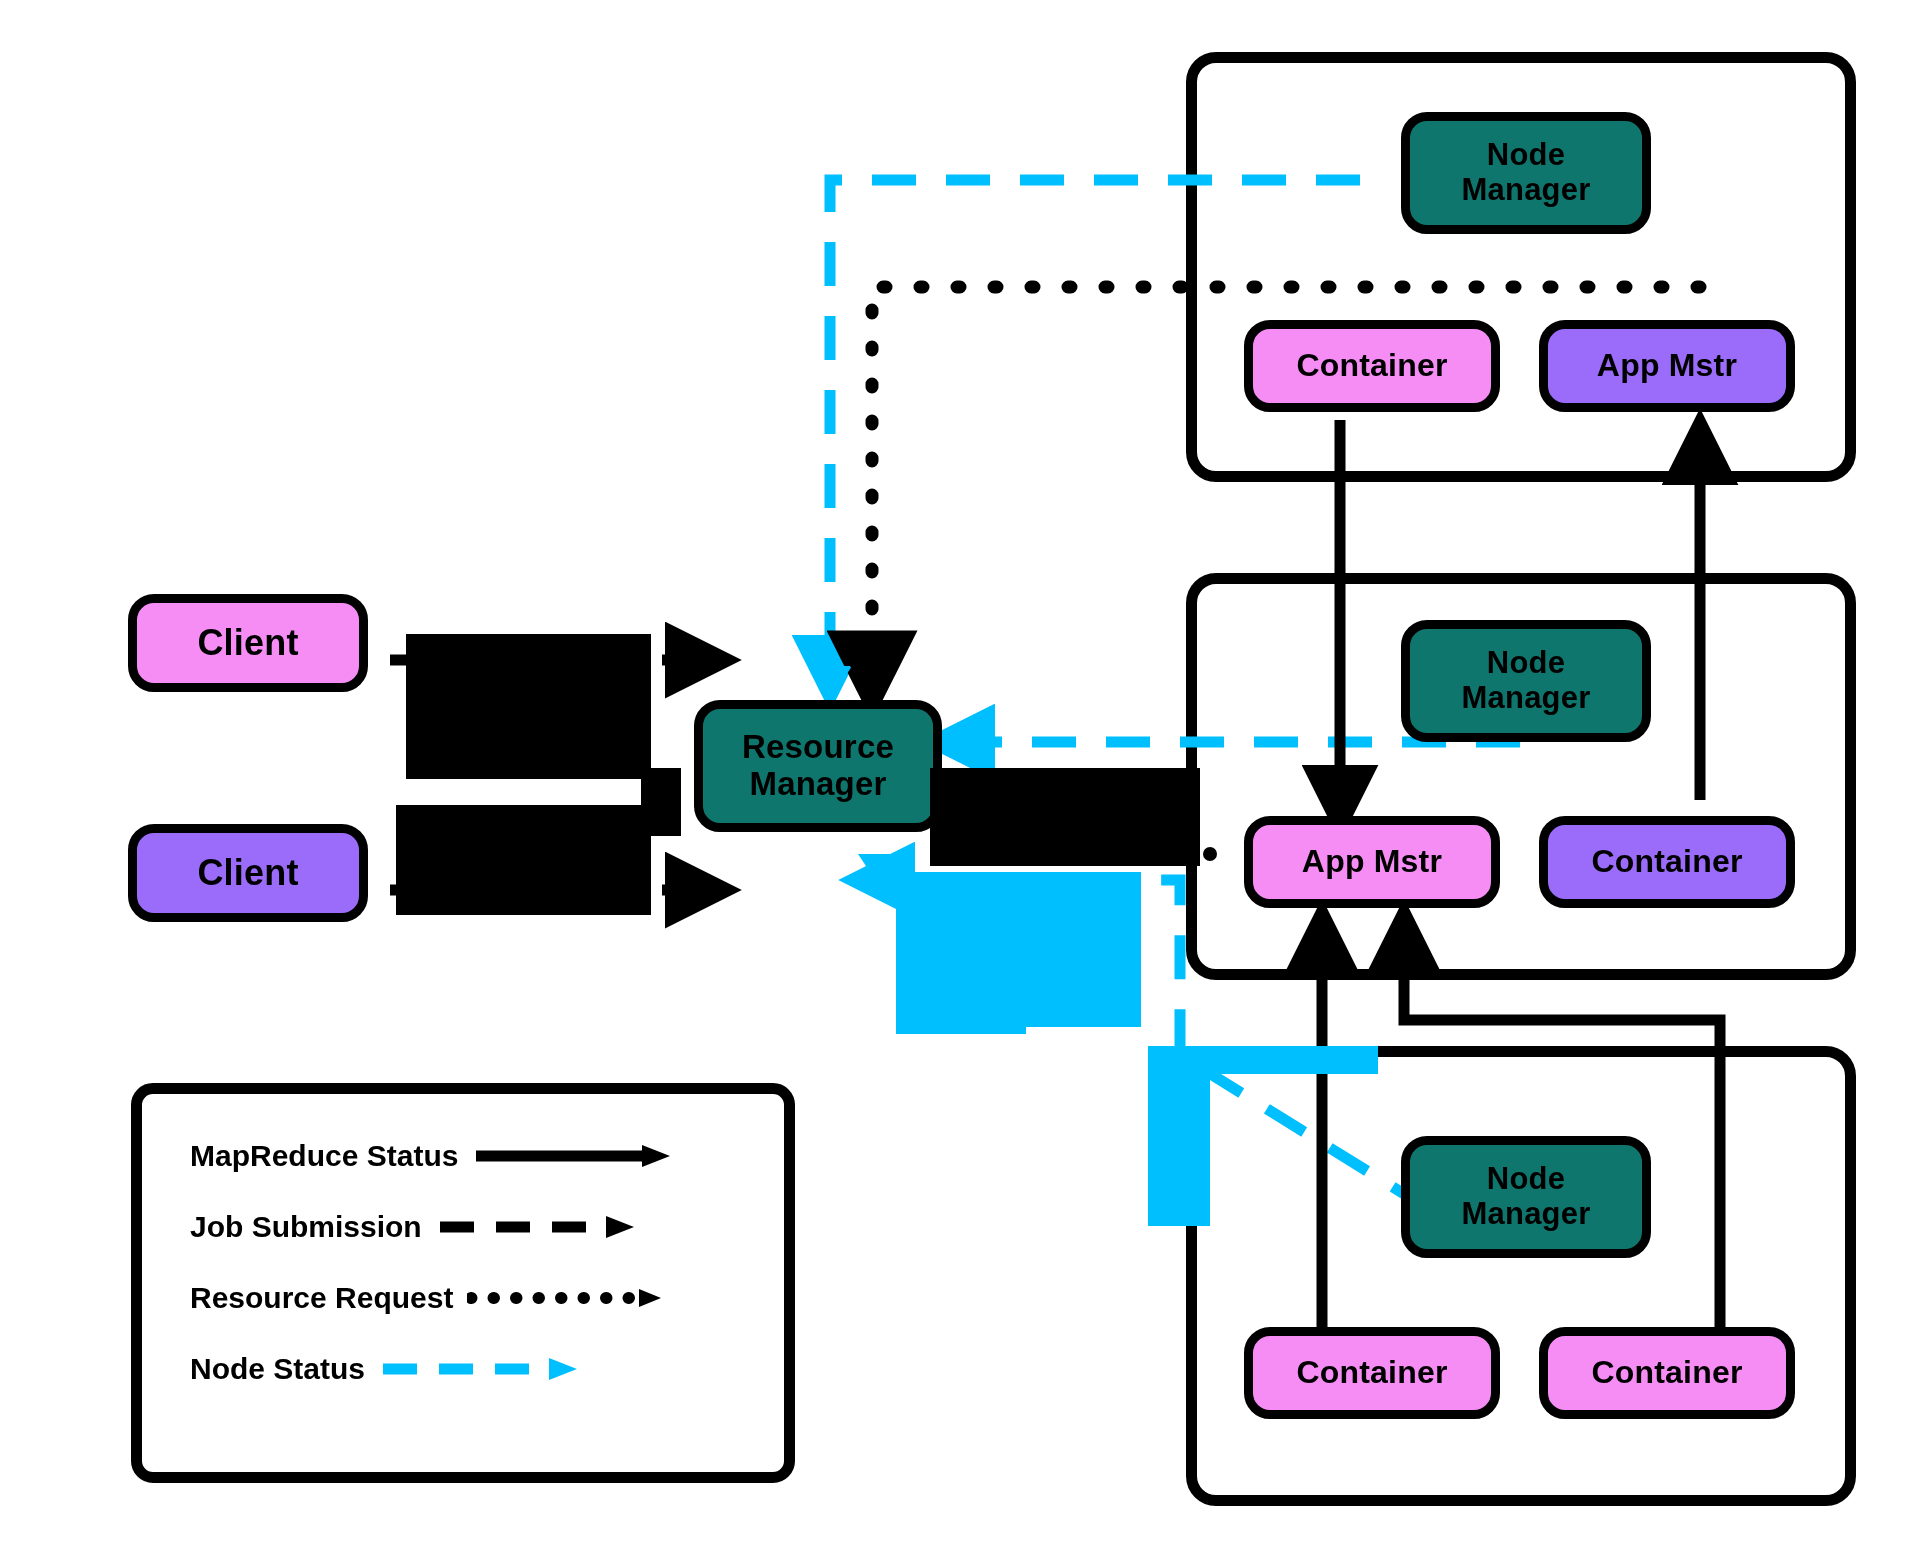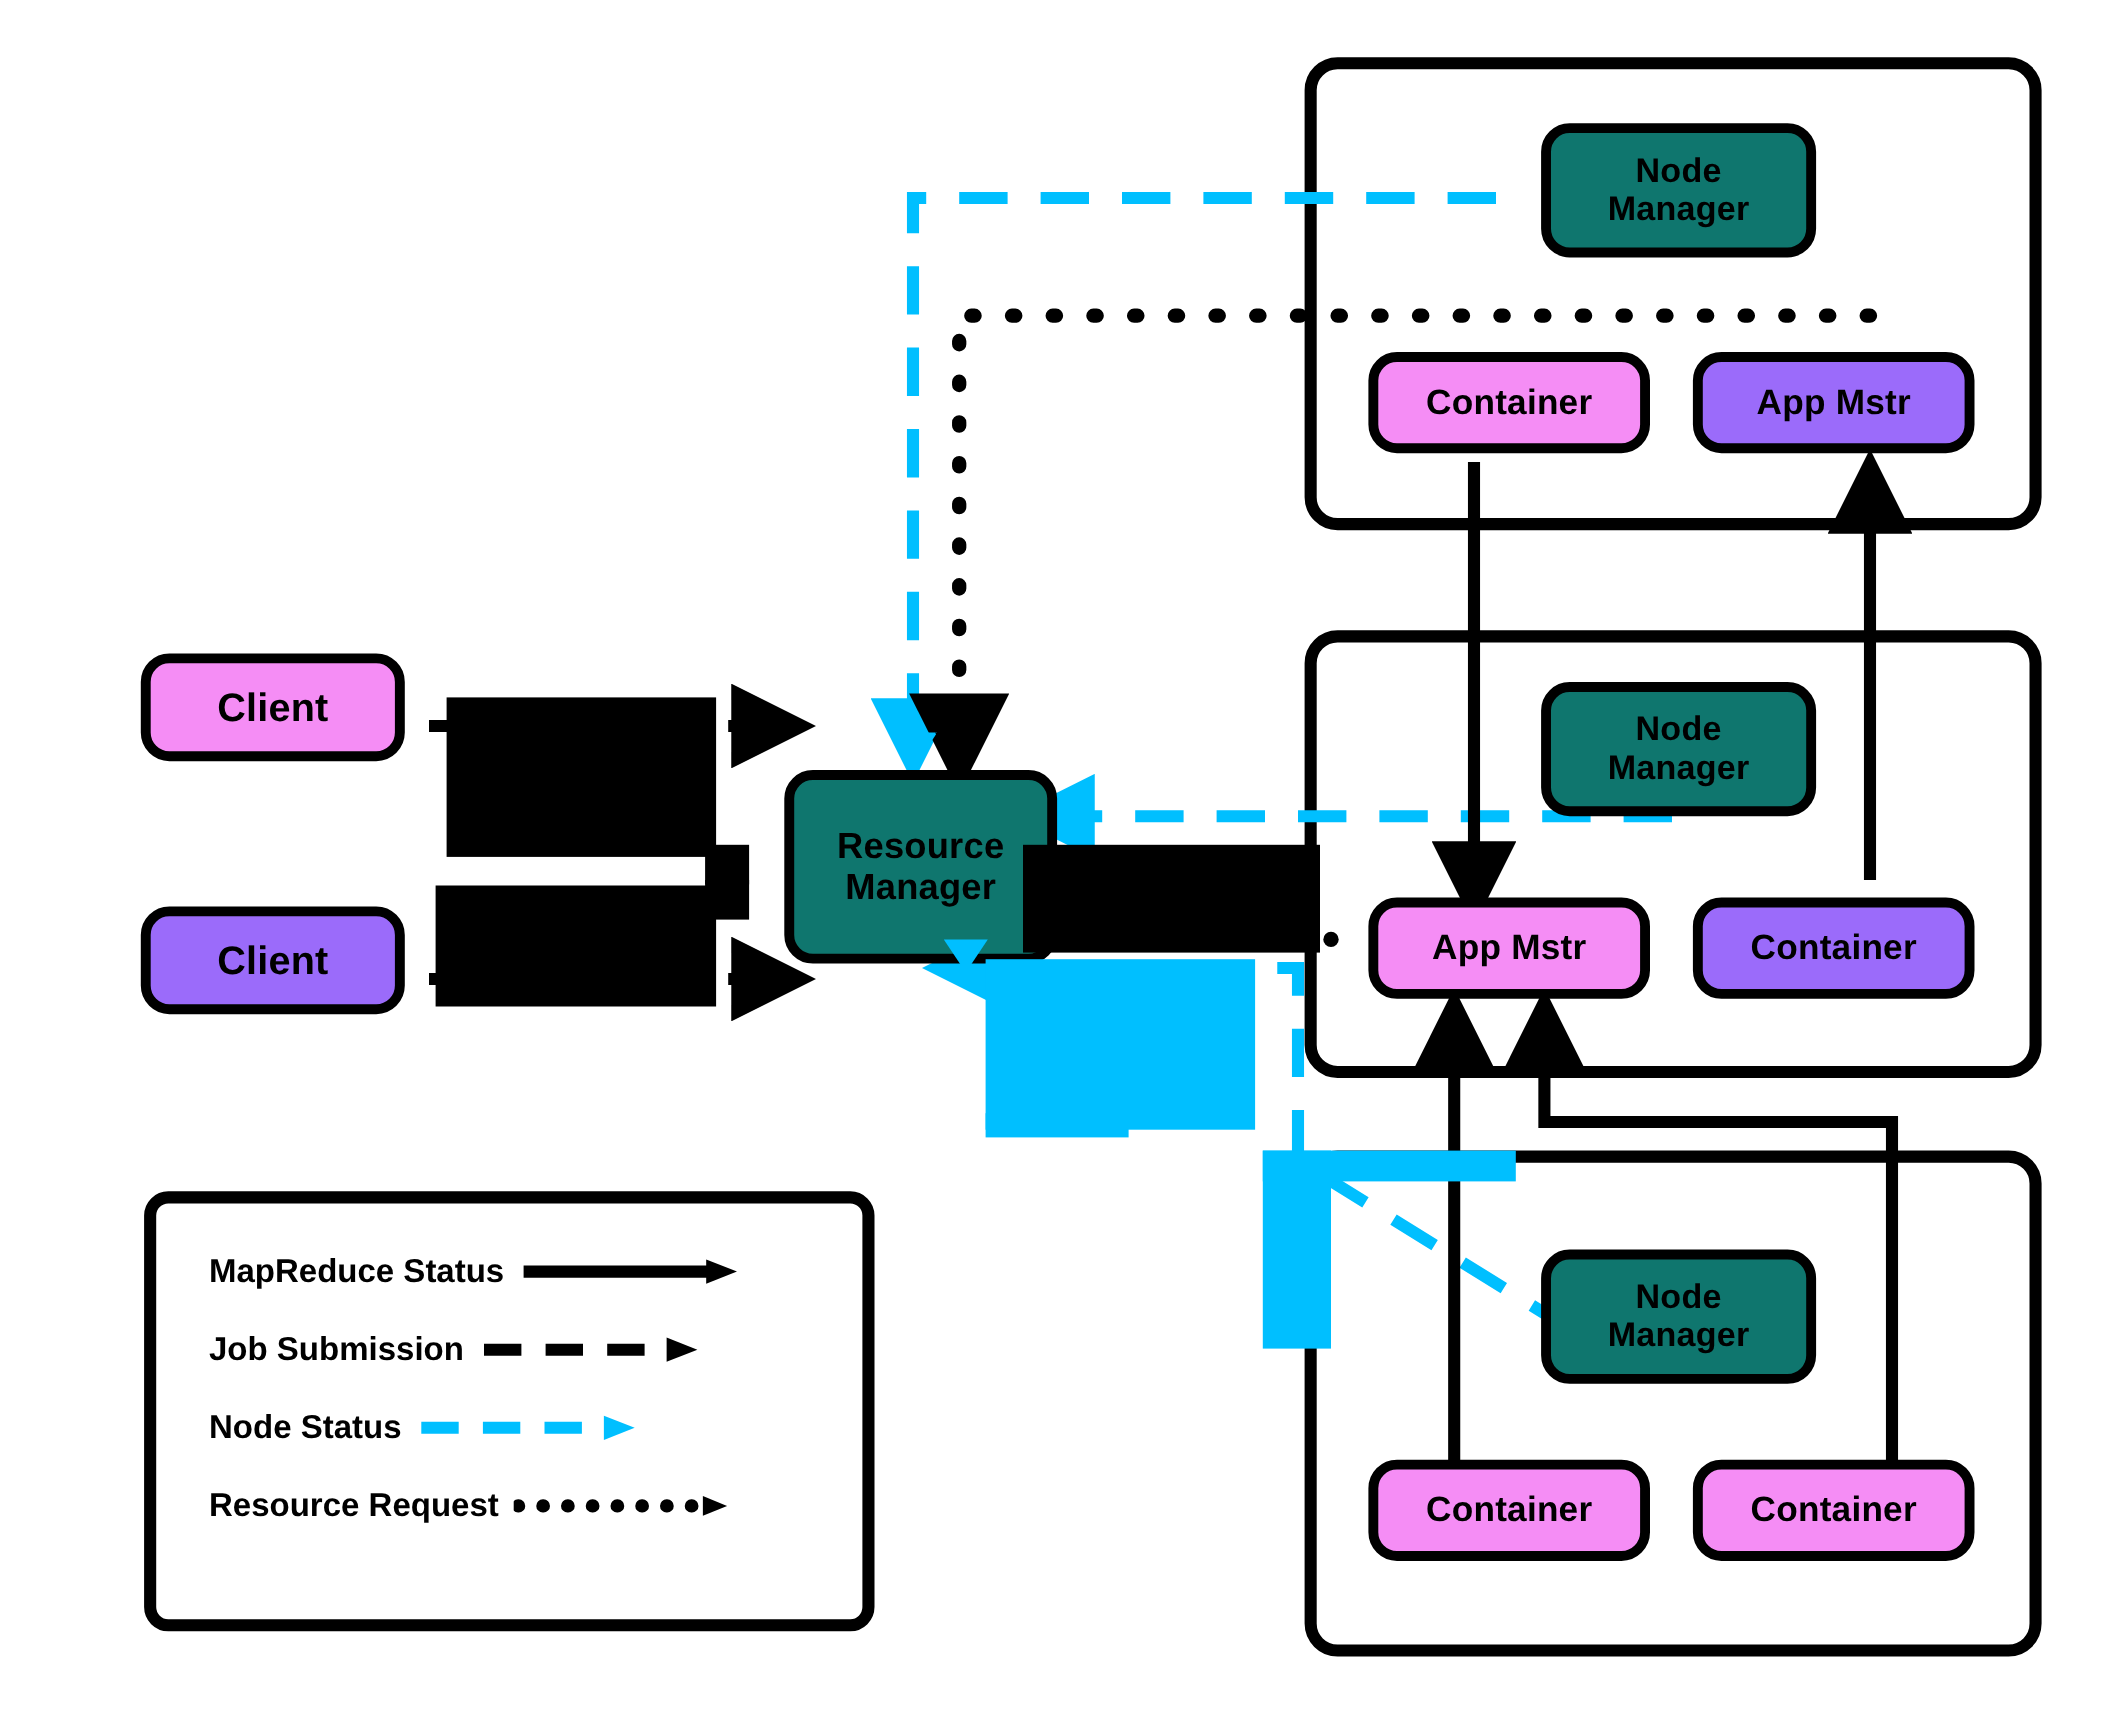--- a/index.html
+++ b/index.html
@@ -104,21 +104,21 @@
   </svg>
 
   <div class="nodebox nb-pink" style="left:128px;top:594px;width:240px;height:98px;font-size:36px;">
     <span>Client</span>
   </div>
 
   <div class="nodebox nb-purple" style="left:128px;top:824px;width:240px;height:98px;font-size:36px;">
     <span>Client</span>
   </div>
 
-  <div class="nodebox nb-cyan" style="left:713px;top:700px;width:248px;height:176px;font-size:33px;flex-direction:column;">
+  <div class="nodebox nb-cyan" style="left:694px;top:700px;width:248px;height:132px;font-size:33px;flex-direction:column;">
     <span>Resource</span>
     <span>Manager</span>
   </div>
 
   <div class="cluster" style="left:1186px;top:52px;width:670px;height:430px;"></div>
 
   <div class="nodebox nb-cyan" style="left:1401px;top:112px;width:250px;height:122px;font-size:31px;flex-direction:column;">
     <span>Node</span>
     <span>Manager</span>
   </div>
@@ -177,35 +177,35 @@
       <span class="legend-label">Job Submission</span>
       <span class="legend-art">
         <svg width="220" height="30" viewBox="0 0 220 30">
           <line x1="4" y1="15" x2="172" y2="15" stroke="#000000" stroke-width="11" stroke-dasharray="34 22"></line>
           <path d="M170,4 L198,15 L170,26 z" fill="#000000"></path>
         </svg>
       </span>
     </div>
 
     <div class="legend-row">
+      <span class="legend-label">Resource Request</span>
+      <span class="legend-art">
+        <svg width="220" height="30" viewBox="0 0 220 30">
+          <line x1="4" y1="15" x2="168" y2="15" stroke="#000000" stroke-width="12" stroke-dasharray="0.5 22" stroke-linecap="round"></line>
+          <path d="M172,6 L194,15 L172,24 z" fill="#000000"></path>
+        </svg>
+      </span>
+    </div>
+
+    <div class="legend-row">
       <span class="legend-label">Node Status</span>
       <span class="legend-art">
         <svg width="220" height="30" viewBox="0 0 220 30">
           <line x1="4" y1="15" x2="172" y2="15" stroke="#00BFFF" stroke-width="11" stroke-dasharray="34 22"></line>
           <path d="M170,4 L198,15 L170,26 z" fill="#00BFFF"></path>
-        </svg>
-      </span>
-    </div>
-
-    <div class="legend-row">
-      <span class="legend-label">Resource Request</span>
-      <span class="legend-art">
-        <svg width="220" height="30" viewBox="0 0 220 30">
-          <line x1="4" y1="15" x2="168" y2="15" stroke="#000000" stroke-width="12" stroke-dasharray="0.5 22" stroke-linecap="round"></line>
-          <path d="M172,6 L194,15 L172,24 z" fill="#000000"></path>
         </svg>
       </span>
     </div>
   </div>
 
   <div class="blackblock" style="left:406px;top:634px;width:245px;height:145px;"></div>
   <div class="blackblock" style="left:396px;top:805px;width:255px;height:110px;"></div>
   <div class="blackblock" style="left:641px;top:768px;width:40px;height:36px;"></div>
   <div class="blackblock" style="left:641px;top:800px;width:40px;height:36px;"></div>
   <div class="blackblock" style="left:930px;top:768px;width:270px;height:98px;"></div>

